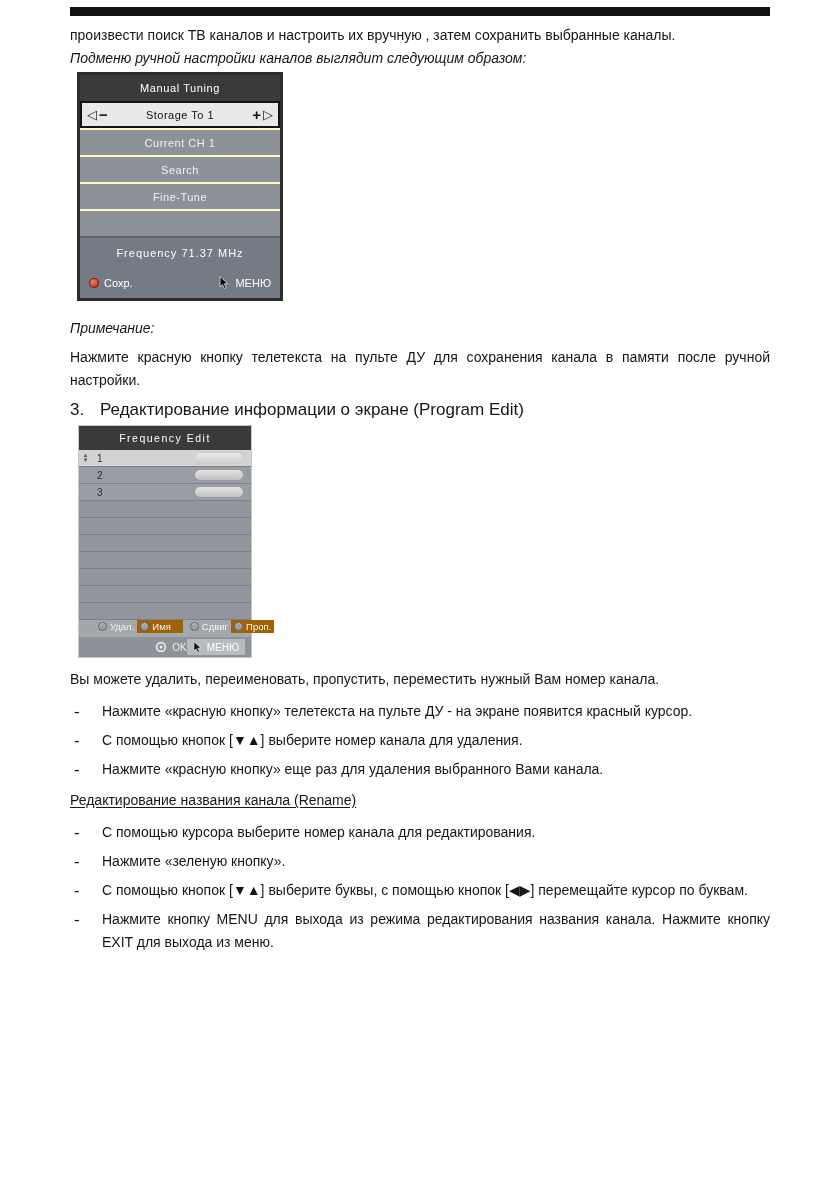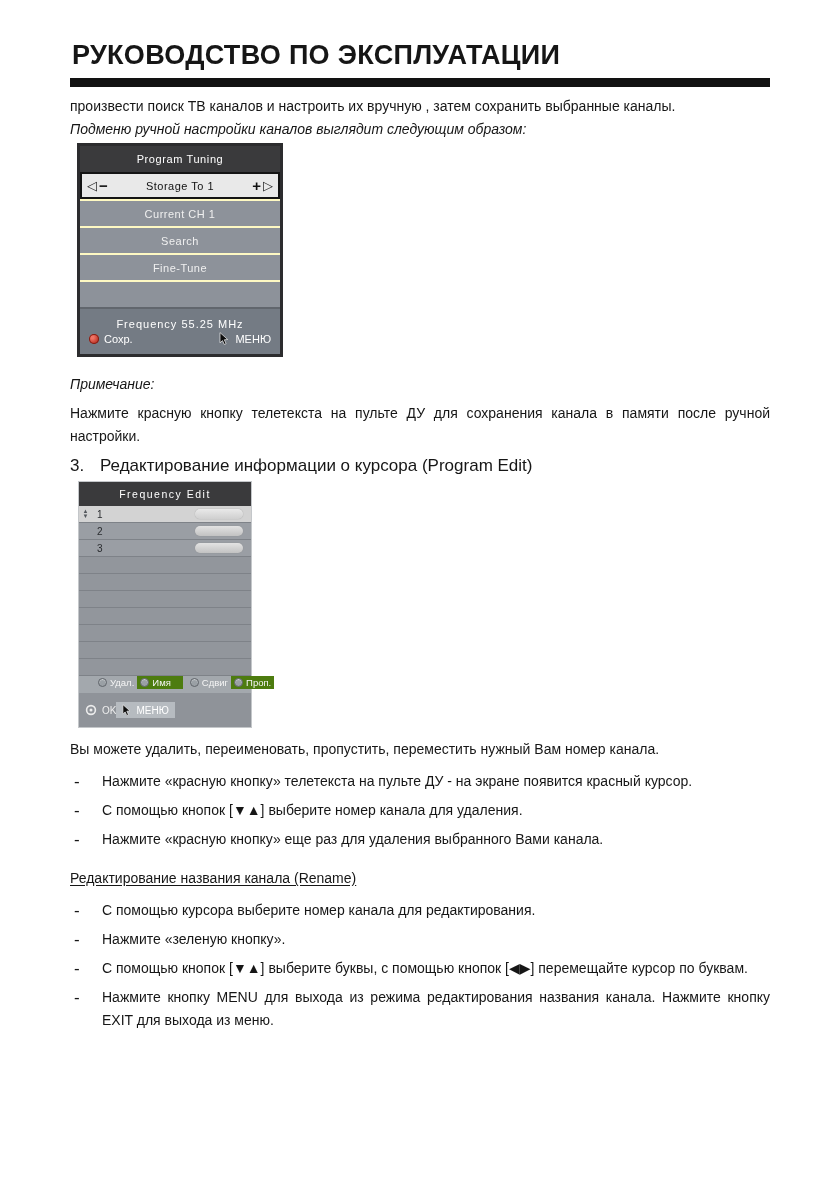--- a/index.html
+++ b/index.html
@@ -26,96 +26,95 @@
     display:flex;align-items:center;justify-content:center;}
   .m1sel{height:23px;background:var(--mt-selected,#e9e9e9);border:2px solid #141414;display:flex;align-items:center;
     color:#111;font-size:11px;padding:0 5px;}
   .m1sel .tri{font-size:13px;line-height:1;color:#222;}
   .m1sel .pm{font-size:15px;font-weight:bold;line-height:1;margin:0 2px;color:#111;}
   .m1sel .lbl{flex:1;text-align:center;letter-spacing:.5px;}
   .m1row{height:25px;border-top:2px solid #fef9c3;background:var(--mt-row,#8d929a);color:#f0f0f0;font-size:11px;
     letter-spacing:.5px;display:flex;align-items:center;justify-content:center;}
   .m1panel{border-top:2px solid #61666d;background:var(--mt-panel,#747b84);padding:9px 9px 9px;}
   .m1panel .freq{text-align:center;color:#fff;font-size:11px;letter-spacing:1px;}
-  .m1foot{display:flex;justify-content:space-between;align-items:center;margin-top:2px;color:#fff;font-size:11px;}
+  .m1foot{display:flex;justify-content:space-between;align-items:center;margin-top:17px;color:#fff;font-size:11px;}
   .fitem{display:inline-flex;align-items:center;gap:5px;}
   .savedot{width:10px;height:10px;border-radius:50%;flex:none;
     background:radial-gradient(circle at 35% 35%, #ef7264 15%, var(--accent-red,#b52c1e) 75%);box-shadow:0 0 0 1px #7d1d14 inset;}
 
   
   .menu2{width:172px;margin:4px 0 0 8px;border:1px solid #c4c7ca;background:var(--pe-empty,#92969c);}
   .m2hdr{height:24px;background:var(--menu-header,#3a3a3c);color:#fff;font-size:10.5px;letter-spacing:1.5px;
     display:flex;align-items:center;justify-content:center;}
   .prow{height:16px;border-bottom:1px solid #7e8288;display:flex;align-items:center;font-size:10px;color:#2a2c2f;position:relative;}
   .prow.selected{background:var(--pe-selected,#d3d3d3);}
   .prow.filled{background:var(--pe-row,#9a9ea4);}
   .prow.empty{background:var(--pe-empty,#92969c);}
   .prow .arrows{width:13px;display:flex;flex-direction:column;align-items:center;color:#53575c;font-size:6px;line-height:5px;flex:none;}
   .prow .numA{margin-left:5px;}
   .prow .numB{margin-left:18px;}
   .prow .pill{position:absolute;right:8px;top:3px;width:48px;height:10px;border-radius:5px;
     background:linear-gradient(#e3e3e3,#c2c2c2);box-shadow:0 0 1px #888;}
   .prow.selected .pill{background:linear-gradient(#e9e9e9,#cfcfcf);}
   .legend{height:17px;background:#a3a8ad;display:flex;align-items:flex-start;font-size:9.5px;color:#f5f5f5;padding:0 16px;}
   .legend .item{display:inline-flex;align-items:center;gap:3px;padding:1px 3px;white-space:nowrap;}
-  .legend .chip{background:#4d7c0f;}
+  .legend .chip{background:#a16207;}
   .ldot{width:7px;height:7px;border-radius:50%;background:#9aa0a5;border:1px solid #60646a;flex:none;
     box-shadow:inset 0 1px 1px rgba(255,255,255,.5);}
-  .pefoot{height:20px;background:#8f9399;display:flex;align-items:center;justify-content:flex-start;
-    padding:7px 6px;color:#ededed;font-size:10px;}
+  .pefoot{height:20px;background:#8f9399;display:flex;align-items:center;justify-content:flex-end;
+    padding:0 6px;color:#ededed;font-size:10px;}
   .menuchip{display:inline-flex;align-items:center;gap:4px;background:#b6bbc0;color:#fff;padding:2px 6px;}
   .pageno{position:absolute;left:0;right:0;top:1118px;text-align:center;font-size:19px;letter-spacing:2px;color:#1c1c1c;}
 </style>
 </head>
 <body>
 
 <div class="page">
   <div class="content">
-    <h1 class="title">РУКОВОДСТВО ПО ЭКСПЛУАТАЦИИ</h1>
     <div class="rule"></div>
 
     <p class="body indent" style="margin-top:8px">произвести поиск ТВ каналов и настроить их вручную , затем сохранить выбранные каналы.</p>
     <p class="body indent italic" style="margin-top:0">Подменю ручной настройки каналов выглядит следующим образом:</p>
 
     <div class="menu1">
-      <div class="m1hdr">Program Tuning</div>
+      <div class="m1hdr">Manual Tuning</div>
       <div class="m1sel">
         <span class="tri">◁</span>
         <span class="pm">−</span>
         <span class="lbl">Storage To 1</span>
         <span class="pm">+</span>
         <span class="tri">▷</span>
       </div>
       <div class="m1row">Current CH 1</div>
       <div class="m1row">Search</div>
       <div class="m1row">Fine-Tune</div>
       <div class="m1row"></div>
       <div class="m1panel">
-        <div class="freq">Frequency  55.25  MHz</div>
+        <div class="freq">Frequency  71.37  MHz</div>
         <div class="m1foot">
           <span class="fitem">
             <span class="savedot"></span>
             <span>Сохр.</span>
           </span>
           <span class="fitem">
             <svg width="11" height="13" viewBox="0 0 11 13">
                 <path d="M1 0.6 L1 10.8 L3.5 8.6 L5.3 12.5 L7.1 11.6 L5.3 7.8 L8.7 7.5 Z" fill="#0d0d0d" stroke="#f2f2f2" stroke-width="0.7"></path>
               </svg>
             <span>МЕНЮ</span>
           </span>
         </div>
       </div>
     </div>
 
     <p class="body italic" style="margin-top:16px">Примечание:</p>
     <p class="body" style="margin-top:6px">Нажмите красную кнопку телетекста на пульте ДУ для сохранения канала в памяти после ручной настройки.</p>
 
     <div class="numitem">
       <span class="num">3.</span>
-      <span>Редактирование информации о курсора (Program Edit)</span>
+      <span>Редактирование информации о экране (Program Edit)</span>
     </div>
 
     <div class="menu2">
       <div class="m2hdr">Frequency Edit</div>
       <div class="prow selected">
         <span class="arrows">
           <span>▲</span>
           <span>▼</span>
         </span>
         <span class="numA">1</span>
@@ -193,21 +192,21 @@
     </div>
     <div class="step">
       <span class="dash">-</span>
       <p class="body">С помощью кнопок [▼▲] выберите номер канала для удаления.</p>
     </div>
     <div class="step">
       <span class="dash">-</span>
       <p class="body">Нажмите «красную кнопку» еще раз для удаления выбранного Вами канала.</p>
     </div>
 
-    <p class="body indent u" style="margin-top:16px">Редактирование названия канала (Rename)</p>
+    <p class="body indent u" style="margin-top:8px">Редактирование названия канала (Rename)</p>
 
     <div class="step" style="margin-top:9px">
       <span class="dash">-</span>
       <p class="body">С помощью курсора выберите номер канала для редактирования.</p>
     </div>
     <div class="step">
       <span class="dash">-</span>
       <p class="body">Нажмите «зеленую кнопку».</p>
     </div>
     <div class="step">

